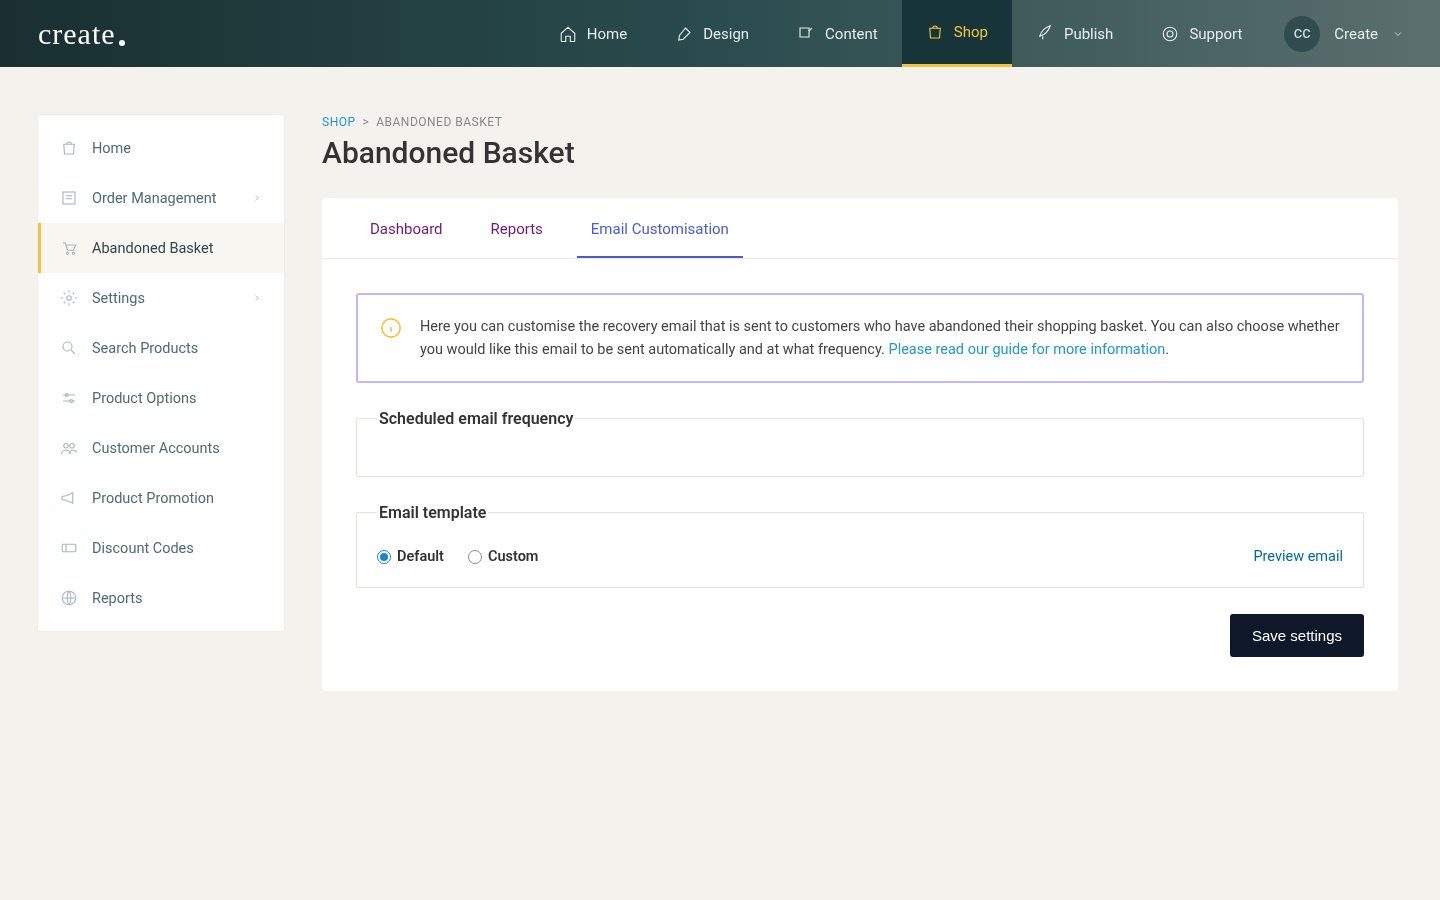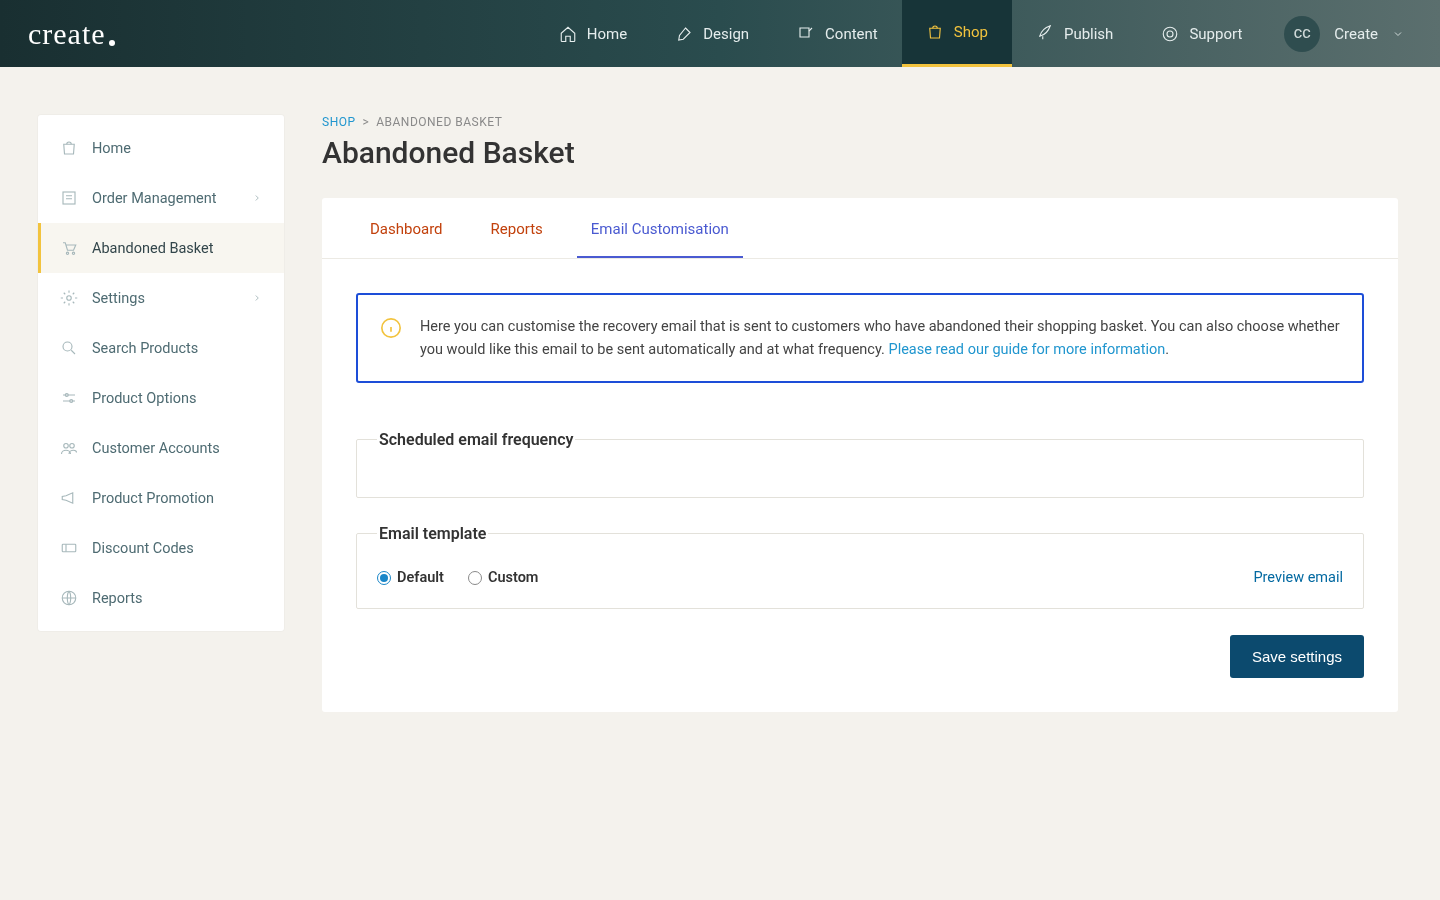--- a/index.html
+++ b/index.html
@@ -11,21 +11,21 @@
     overflow: hidden;
     color: #333;
   }
 
   
   .topnav {
     height: 67px;
     background: linear-gradient(90deg, #192f31 0%, #2a4c4e 50%, #5b6f6e 100%);
     display: flex;
     align-items: center;
-    padding: 0 36px 0 28px;
+    padding: 0 36px 0 38px;
   }
   .logo {
     color: #fff;
     font-size: 30px;
     font-weight: 400;
     letter-spacing: 1px;
     font-family: Georgia, serif;
   }
   .logo-dot {
     display: inline-block;
@@ -152,42 +152,42 @@
     border-radius: 3px;
   }
   .tabs {
     display: flex;
     border-bottom: 1px solid #eceae4;
     padding: 0 34px;
   }
   .tab {
     padding: 22px 14px 18px;
     font-size: 15px;
-    color: #c2410c;
+    color: #701a75;
     cursor: pointer;
     margin-right: 20px;
   }
   .tab.active {
     color: #4a5ad1;
     border-bottom: 2px solid #4a5ad1;
   }
   .card-body {
     padding: 34px;
   }
   .alert {
-    border: 2px solid #1d4ed8;
+    border: 2px solid #c4b5fd;
     border-radius: 3px;
     padding: 20px 22px;
     display: flex;
     gap: 18px;
     align-items: flex-start;
     color: #444;
     font-size: 14.5px;
     line-height: 1.6;
-    margin-bottom: 47px;
+    margin-bottom: 26px;
   }
   .alert .info-icon {
     width: 22px; height: 22px;
     flex-shrink: 0;
     stroke: #f2c33e;
     fill: none;
     stroke-width: 1.8;
     margin-top: 2px;
   }
   .alert a { color: #2196cf; text-decoration: none; }
@@ -245,21 +245,21 @@
     color: #0369a1;
     font-size: 14.5px;
     text-decoration: none;
     cursor: pointer;
   }
   .save-row {
     display: flex;
     justify-content: flex-end;
   }
   .save-btn {
-    background: #0c4a6e;
+    background: #0f172a;
     color: #fff;
     border: none;
     border-radius: 3px;
     padding: 13px 22px;
     font-size: 15px;
     cursor: pointer;
   }
 </style>
 </head>
 <body>

